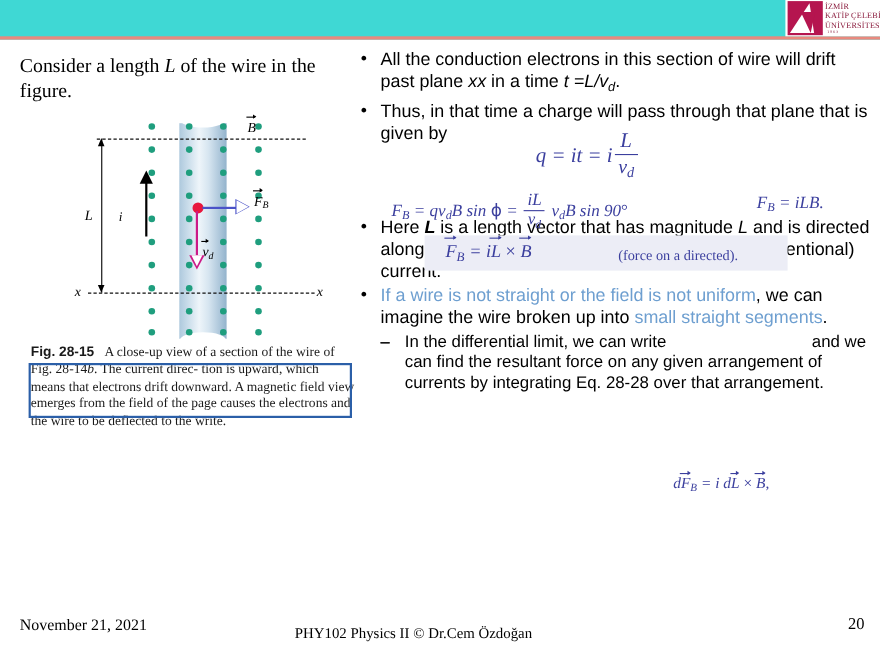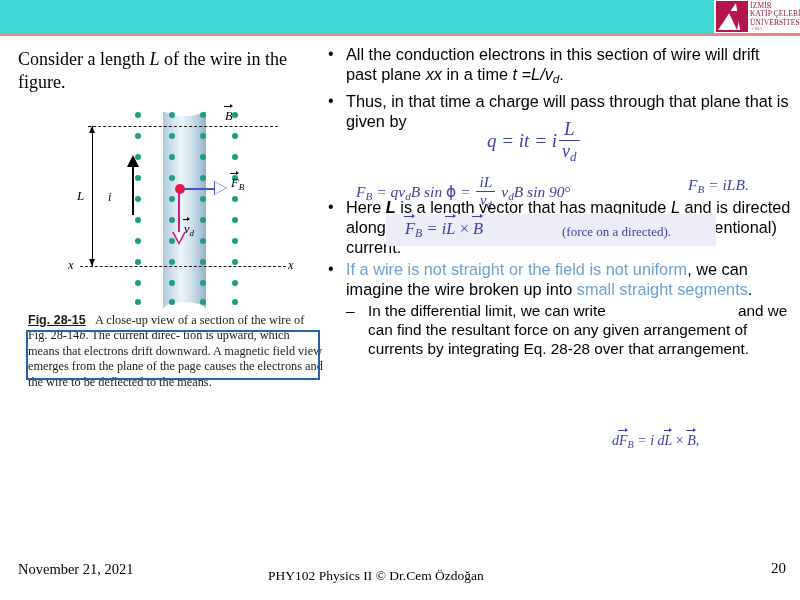--- a/index.html
+++ b/index.html
@@ -188,21 +188,21 @@
   }
   .sub { font-size: 0.72em; vertical-align: -0.28em; font-style: italic; }
 
   
   #caption {
     position: absolute; left: 28px; top: 313px; width: 295px;
     font-family: "Liberation Serif", serif;
     font-size: 12.3px; line-height: 15.4px; color: #1a1a1a;
     text-align: left;
   }
-  #caption b { font-family: "Liberation Sans", sans-serif; font-size: 12.5px; text-decoration: underline; }
+  #caption b { font-family: "Liberation Sans", sans-serif; font-size: 12.5px; }
   #caption i { font-style: italic; }
   #caption-hl {
     position: absolute; left: 26px; top: 330px; width: 294px; height: 50px;
     border: 2px solid #2b5fa8; box-sizing: border-box;
   }
 
   
   #right-col {
     position: absolute; left: 322px; top: 44px; width: 470px;
   }
@@ -370,23 +370,23 @@
   <div class="figlabel" id="label-vd"><span class="vecbar">v</span><span class="sub">d</span></div>
   <div class="figlabel" id="label-x-left">x</div>
   <div class="figlabel" id="label-x-right">x</div>
 </div>
 
 <div id="caption">
   <b>Fig. 28-15</b>&nbsp;&nbsp;&nbsp;<span>A close-up view of a section</span>
   <span>of the wire of Fig. 28-14</span><i>b</i><span>. The current direc-</span>
   <span>tion is upward, which means that electrons</span>
   <span>drift downward. A magnetic field view</span>
-  <span>emerges from the plane of the page causes</span>
+  <span>emerges from the field of the page causes</span>
   <span>the electrons and the wire to be deflected</span>
-  <span>to the means.</span>
+  <span>to the write.</span>
 </div>
 <div id="caption-hl"></div>
 
 <div id="right-col">
 
   <div class="bullet-row">
     <span class="marker">•</span>
     <span>All the conduction electrons in this section of wire will drift past plane </span><i>xx</i><span> in a time </span><i>t =L/v</i><i class="sub">d</i><span>.</span>
   </div>
 

